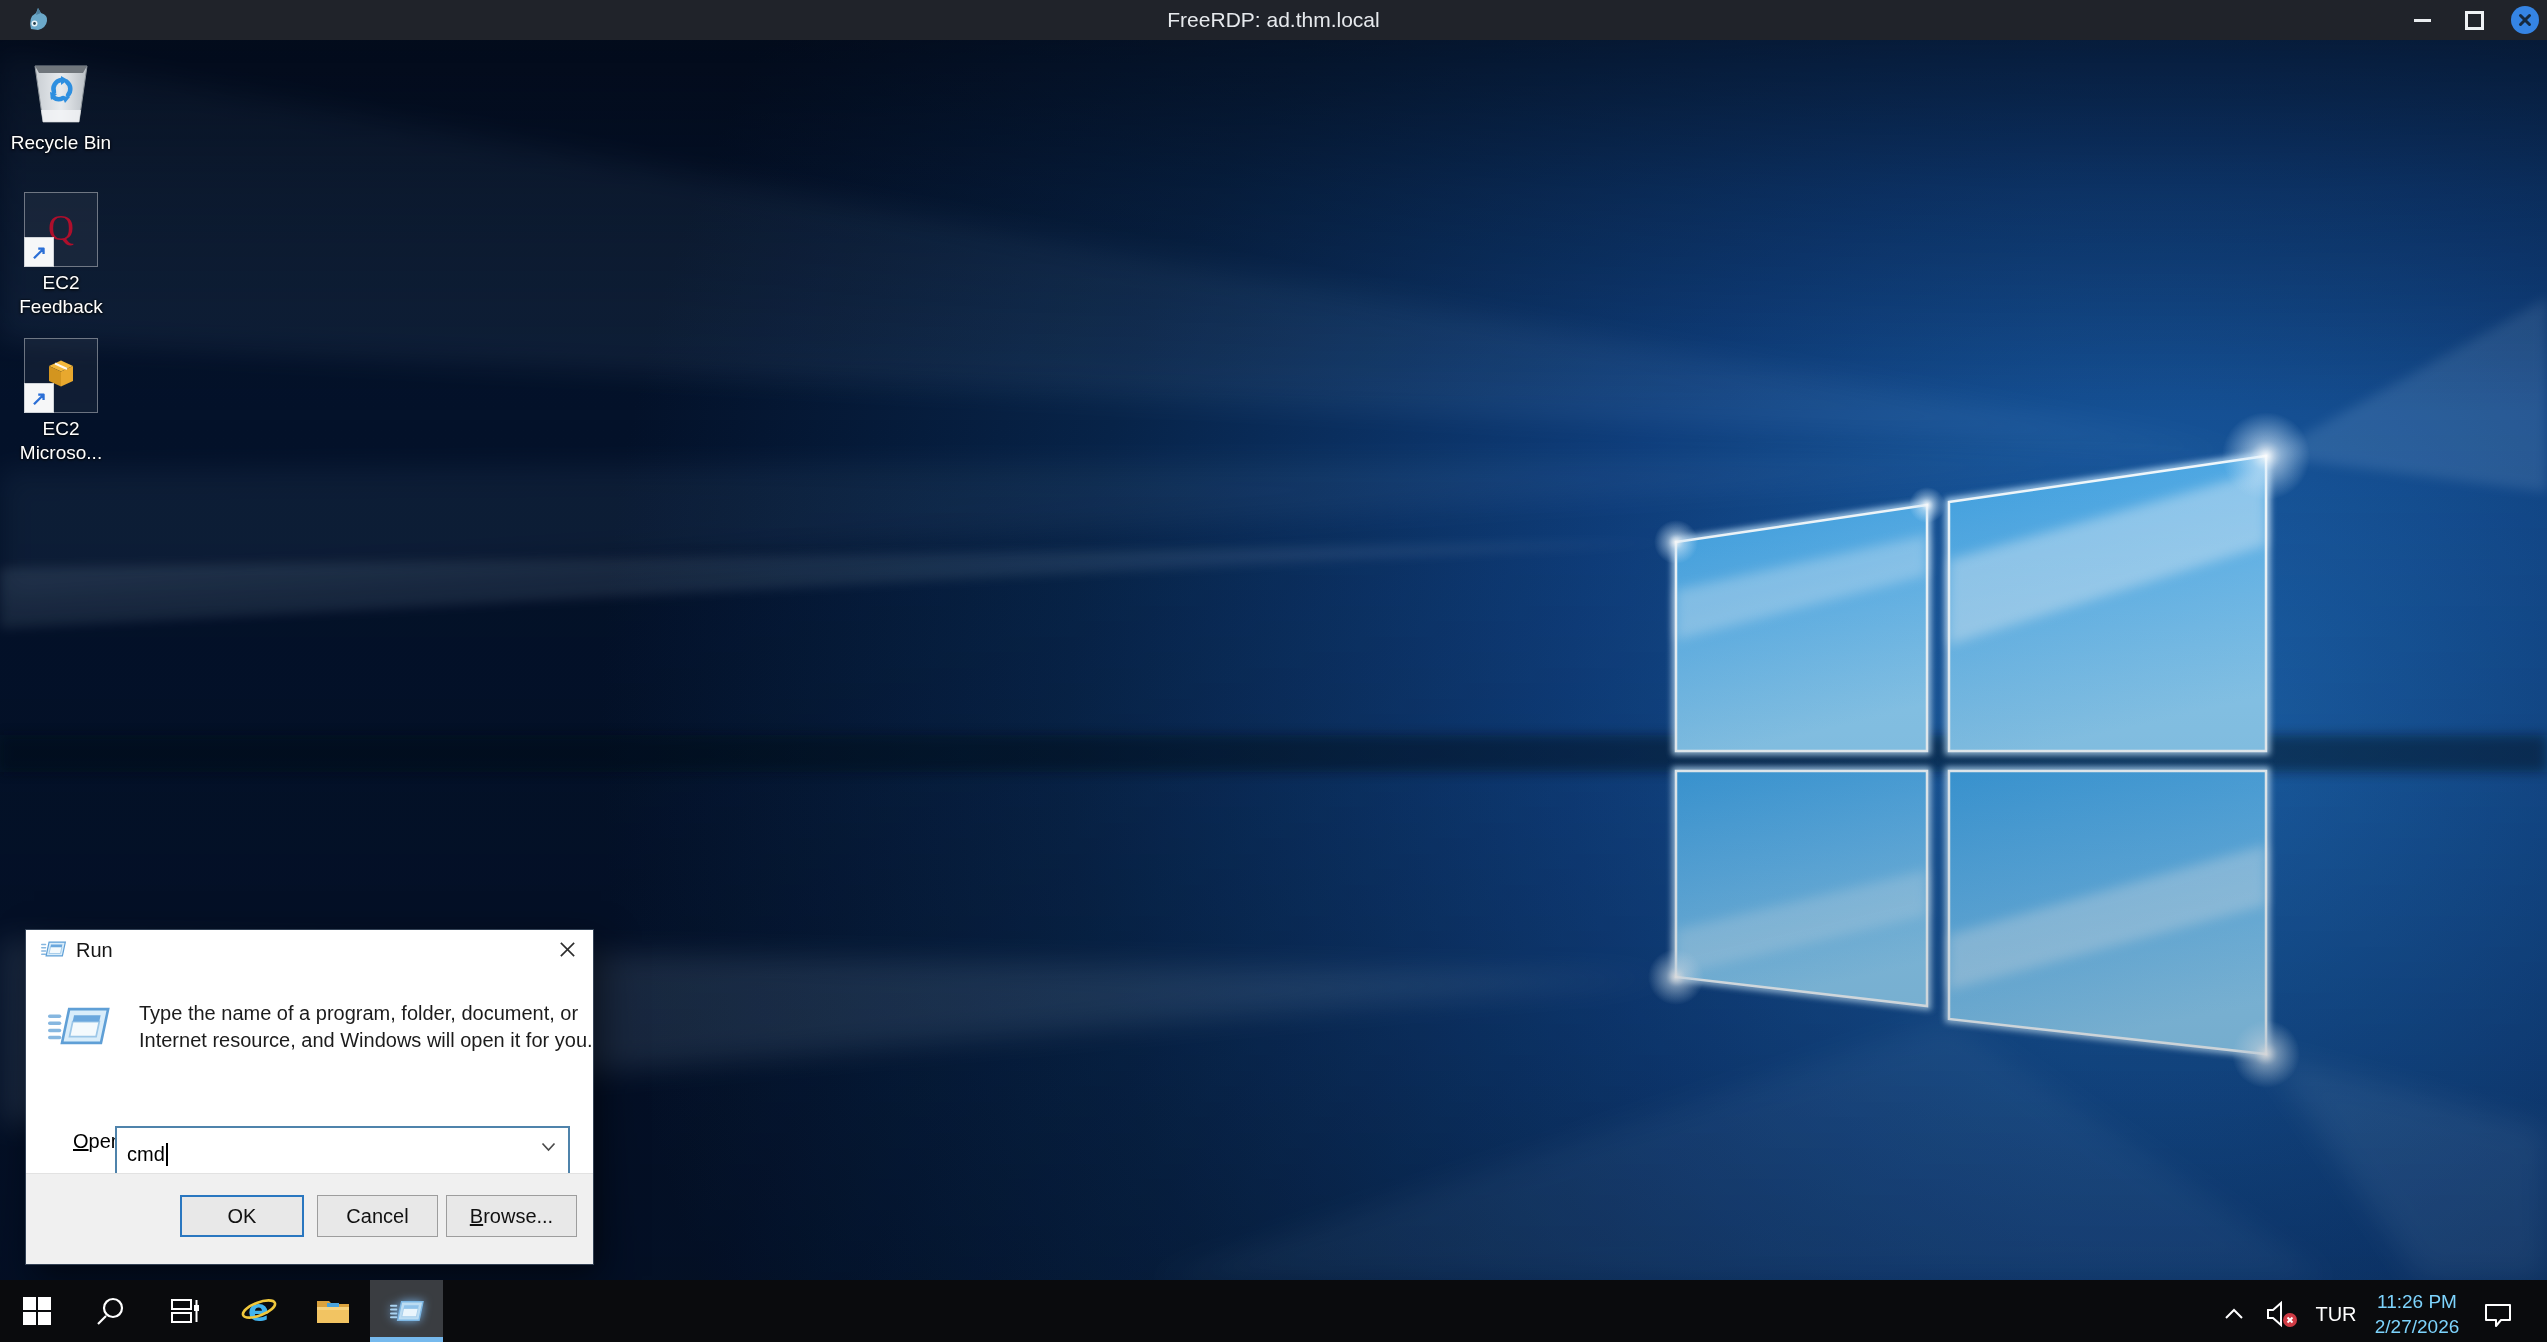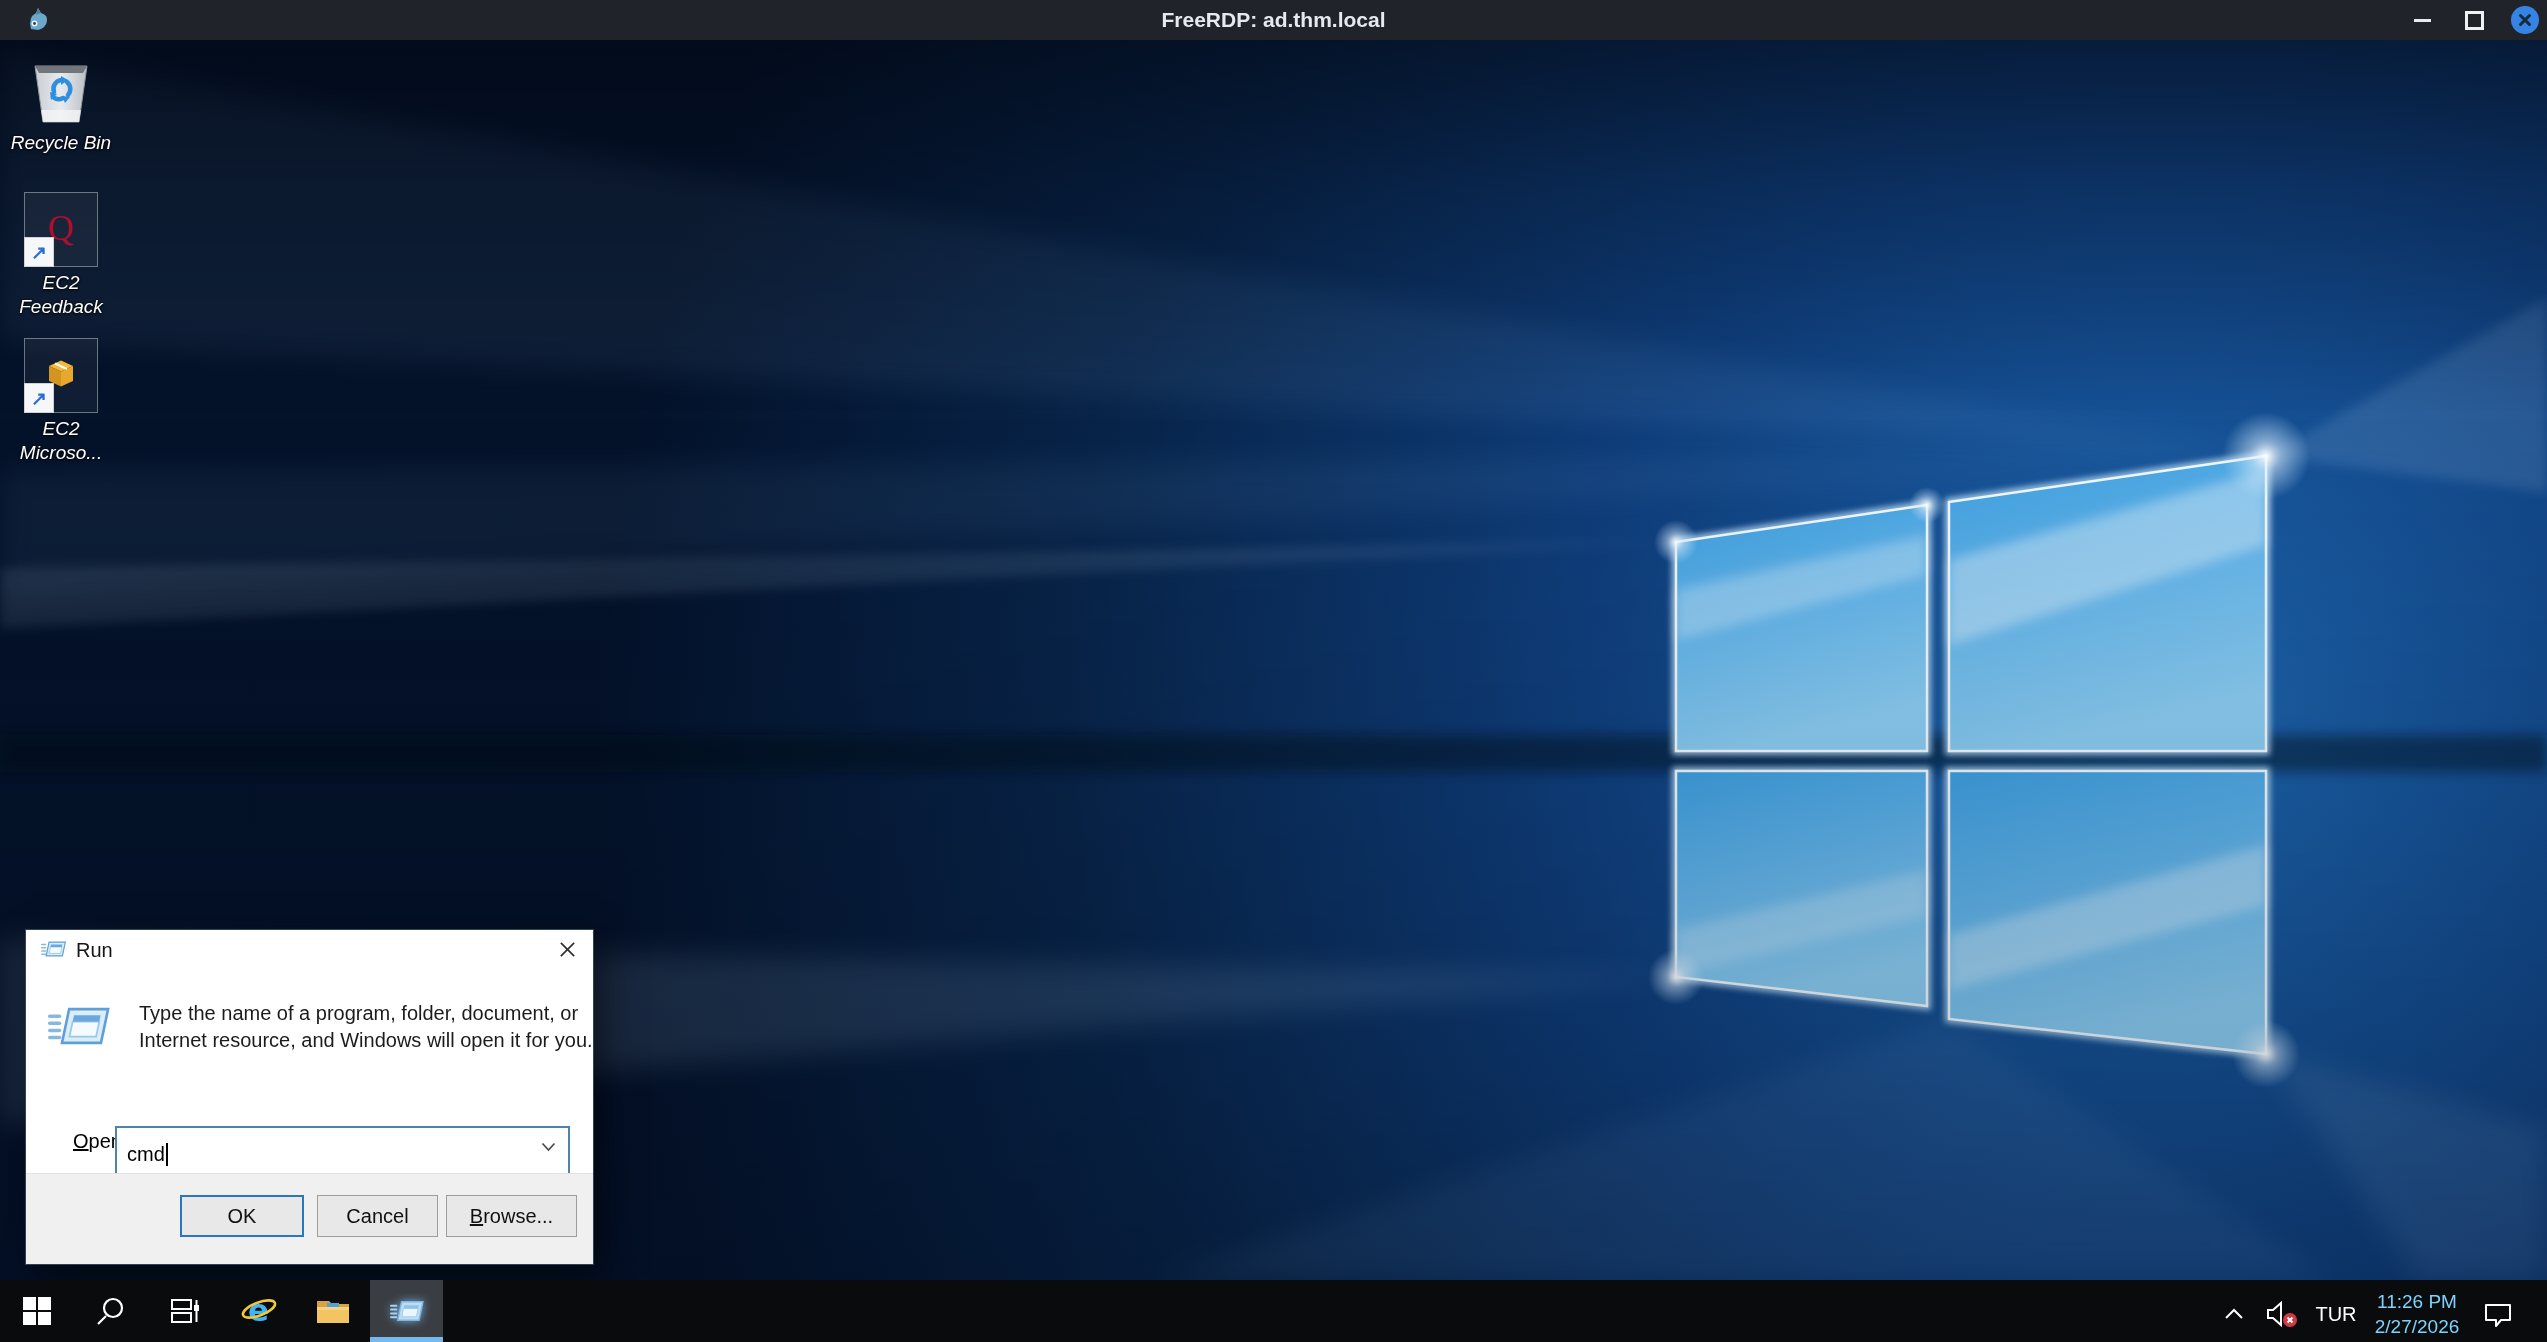--- a/index.html
+++ b/index.html
@@ -1,37 +1,37 @@
 <!DOCTYPE html>
 <html><head>
 <meta charset="utf-8">
 <style>
   html,body{margin:0;padding:0;background:#000;}
   .screen{position:relative;width:2547px;height:1342px;overflow:hidden;
           font-family:"Liberation Sans",sans-serif;-webkit-font-smoothing:antialiased;}
 
   
-  .titlebar{position:absolute;top:0;left:0;width:100%;height:40px;background:#20232a;z-index:50;font-weight:bold;}
+  .titlebar{position:absolute;top:0;left:0;width:100%;height:40px;background:#20232a;z-index:50;}
   .tb-appicon{position:absolute;left:24px;top:6px;width:28px;height:28px;}
   .tb-title{position:absolute;left:0;right:0;top:0;height:40px;line-height:40px;text-align:center;
             color:#e6e9ed;font-size:21px;}
   .tb-controls{position:absolute;right:8px;top:0;height:40px;display:flex;align-items:center;gap:22px;}
   .ctl{display:flex;align-items:center;justify-content:center;width:30px;height:30px;cursor:default;}
   .ctl-min i{display:block;width:17px;height:3px;background:#e9ecef;}
   .ctl-max i{display:block;width:13px;height:13px;border:3px solid #eef1f4;}
   .ctl-close{width:28px;height:28px;border-radius:50%;background:#3584e4;}
 
   
   .desktop{position:absolute;top:40px;left:0;width:2547px;height:1240px;overflow:hidden;}
   .wallpaper{position:absolute;inset:0;}
 
   
   .icon-cell{position:absolute;left:0;width:122px;text-align:center;color:#fff;font-size:19px;
              text-shadow:0 1px 3px rgba(0,0,0,.95),0 0 2px rgba(0,0,0,.8);cursor:default;}
-  .icon-cell .lbl{display:block;line-height:24px;font-style:italic;}
+  .icon-cell .lbl{display:block;line-height:24px;}
   .shortcut-box{position:relative;width:72px;height:73px;margin:0 auto 4px auto;
                 border:1px solid rgba(255,255,255,.38);background:rgba(255,255,255,.05);}
   .q-glyph{position:absolute;left:0;right:0;top:14px;font-family:"Liberation Serif",serif;
            font-size:36px;color:#ad0f2c;text-shadow:none;}
   .cube-wrap{position:absolute;left:50%;top:50%;transform:translate(-50%,-50%);}
   .sc-badge{position:absolute;left:-1px;bottom:-1px;width:28px;height:28px;background:#f6f7f8;
             border:1px solid #cfd3d8;display:flex;align-items:center;justify-content:center;}
   .sc-badge span{color:#2b6fd6;font-size:19px;font-weight:bold;text-shadow:none;line-height:1;}
 
   

